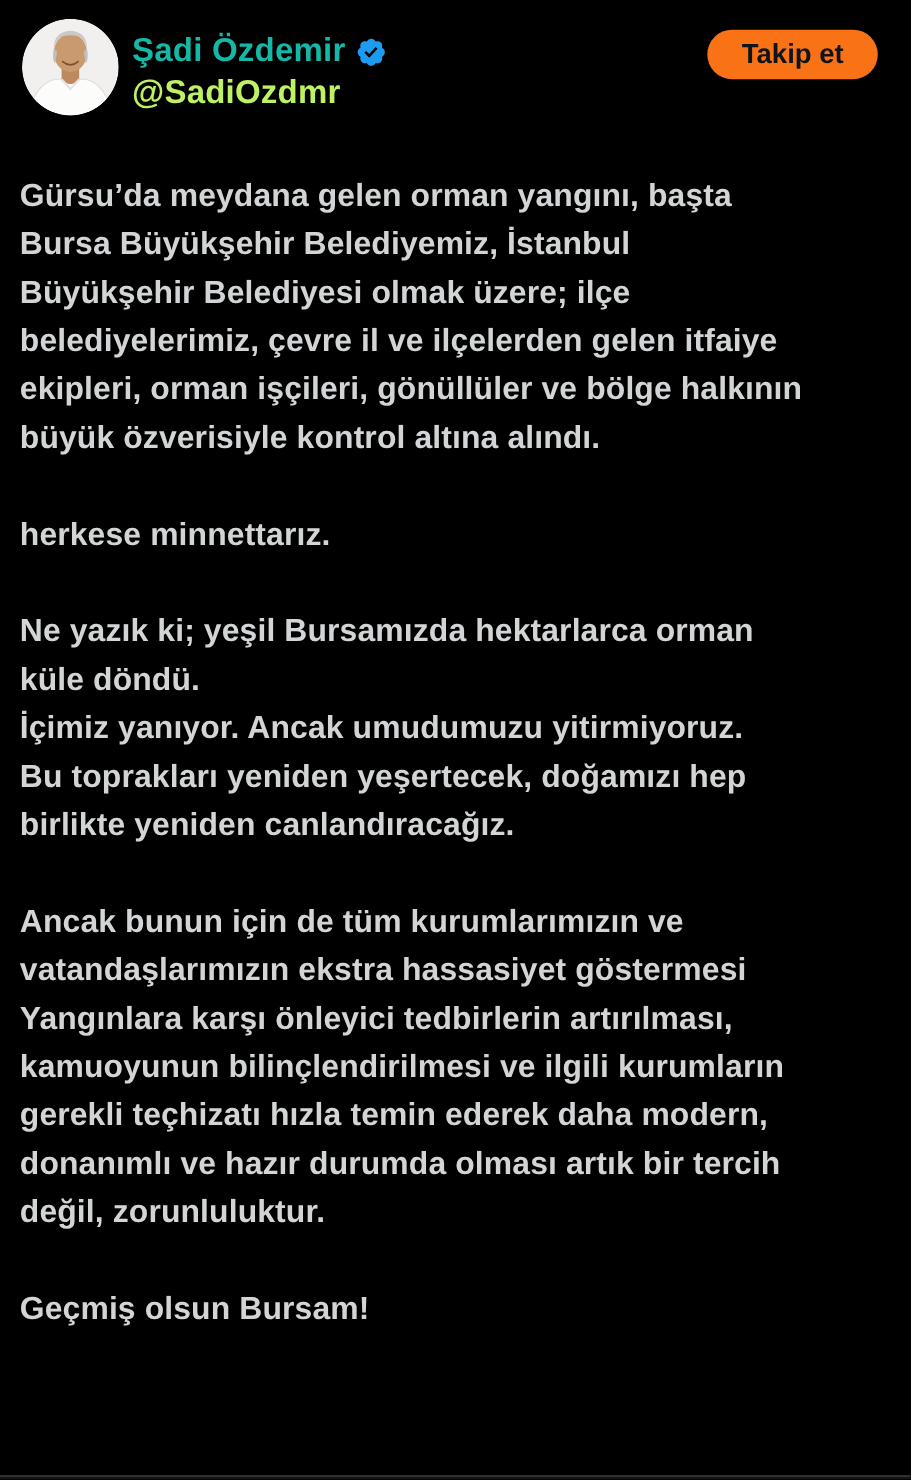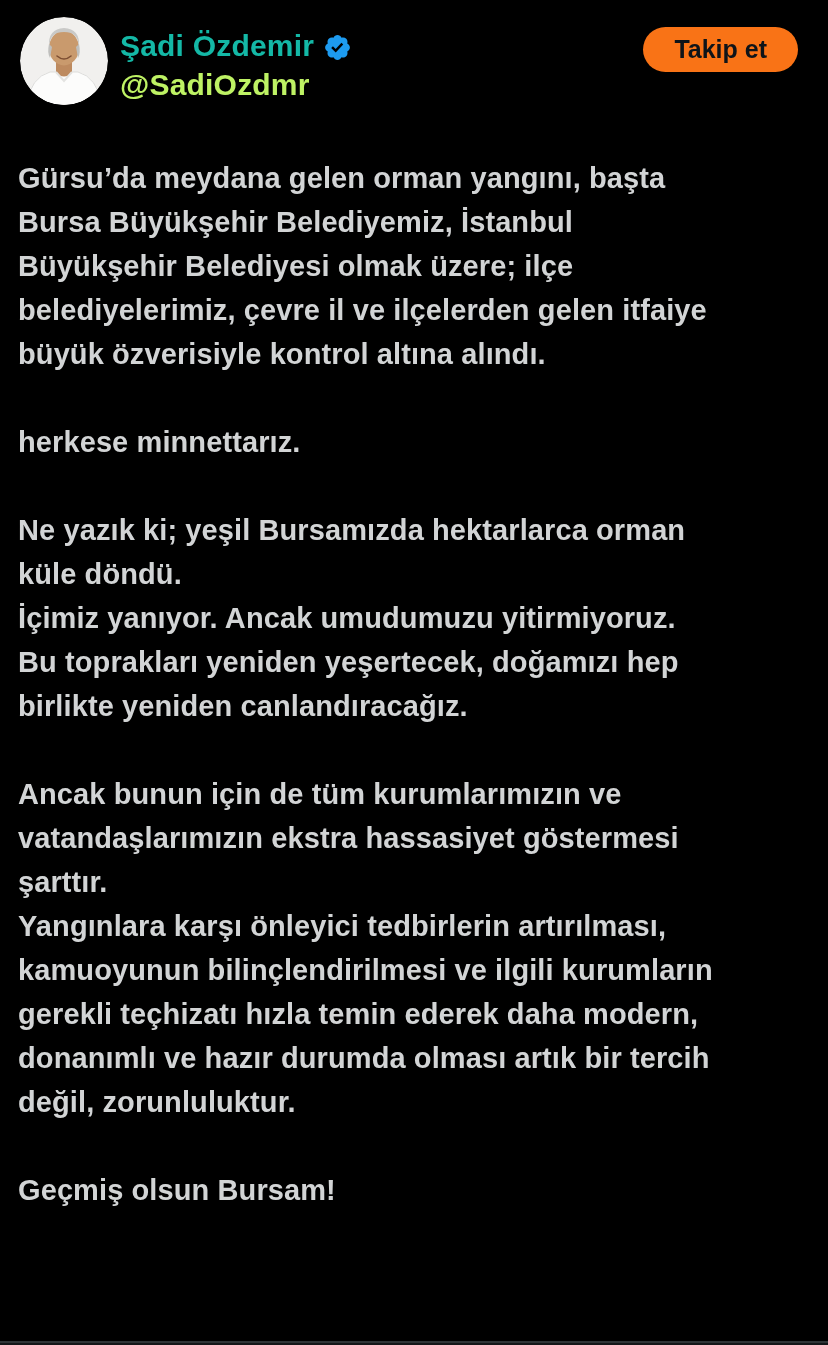--- a/index.html
+++ b/index.html
@@ -149,33 +149,33 @@
   </div>
 
   <button class="follow-button">Takip et</button>
 </div>
 
 <div class="tweet-text">
     <div class="tweet-line">Gürsu’da meydana gelen orman yangını, başta</div>
     <div class="tweet-line">Bursa Büyükşehir Belediyemiz, İstanbul</div>
     <div class="tweet-line">Büyükşehir Belediyesi olmak üzere; ilçe</div>
     <div class="tweet-line">belediyelerimiz, çevre il ve ilçelerden gelen itfaiye</div>
+    <div class="tweet-line">ekipleri, orman işçileri, gönüllüler ve bölge halkının</div>
     <div class="tweet-line">büyük özverisiyle kontrol altına alındı.</div>
     <div class="tweet-line"></div>
     <div class="tweet-line">herkese minnettarız.</div>
     <div class="tweet-line"></div>
     <div class="tweet-line">Ne yazık ki; yeşil Bursamızda hektarlarca orman</div>
     <div class="tweet-line">küle döndü.</div>
     <div class="tweet-line">İçimiz yanıyor. Ancak umudumuzu yitirmiyoruz.</div>
     <div class="tweet-line">Bu toprakları yeniden yeşertecek, doğamızı hep</div>
     <div class="tweet-line">birlikte yeniden canlandıracağız.</div>
     <div class="tweet-line"></div>
     <div class="tweet-line">Ancak bunun için de tüm kurumlarımızın ve</div>
     <div class="tweet-line">vatandaşlarımızın ekstra hassasiyet göstermesi</div>
-    <div class="tweet-line">şarttır.</div>
     <div class="tweet-line">Yangınlara karşı önleyici tedbirlerin artırılması,</div>
     <div class="tweet-line">kamuoyunun bilinçlendirilmesi ve ilgili kurumların</div>
     <div class="tweet-line">gerekli teçhizatı hızla temin ederek daha modern,</div>
     <div class="tweet-line">donanımlı ve hazır durumda olması artık bir tercih</div>
     <div class="tweet-line">değil, zorunluluktur.</div>
     <div class="tweet-line"></div>
     <div class="tweet-line">Geçmiş olsun Bursam!</div>
   </div>
 
 <div class="bottom-divider"></div>

